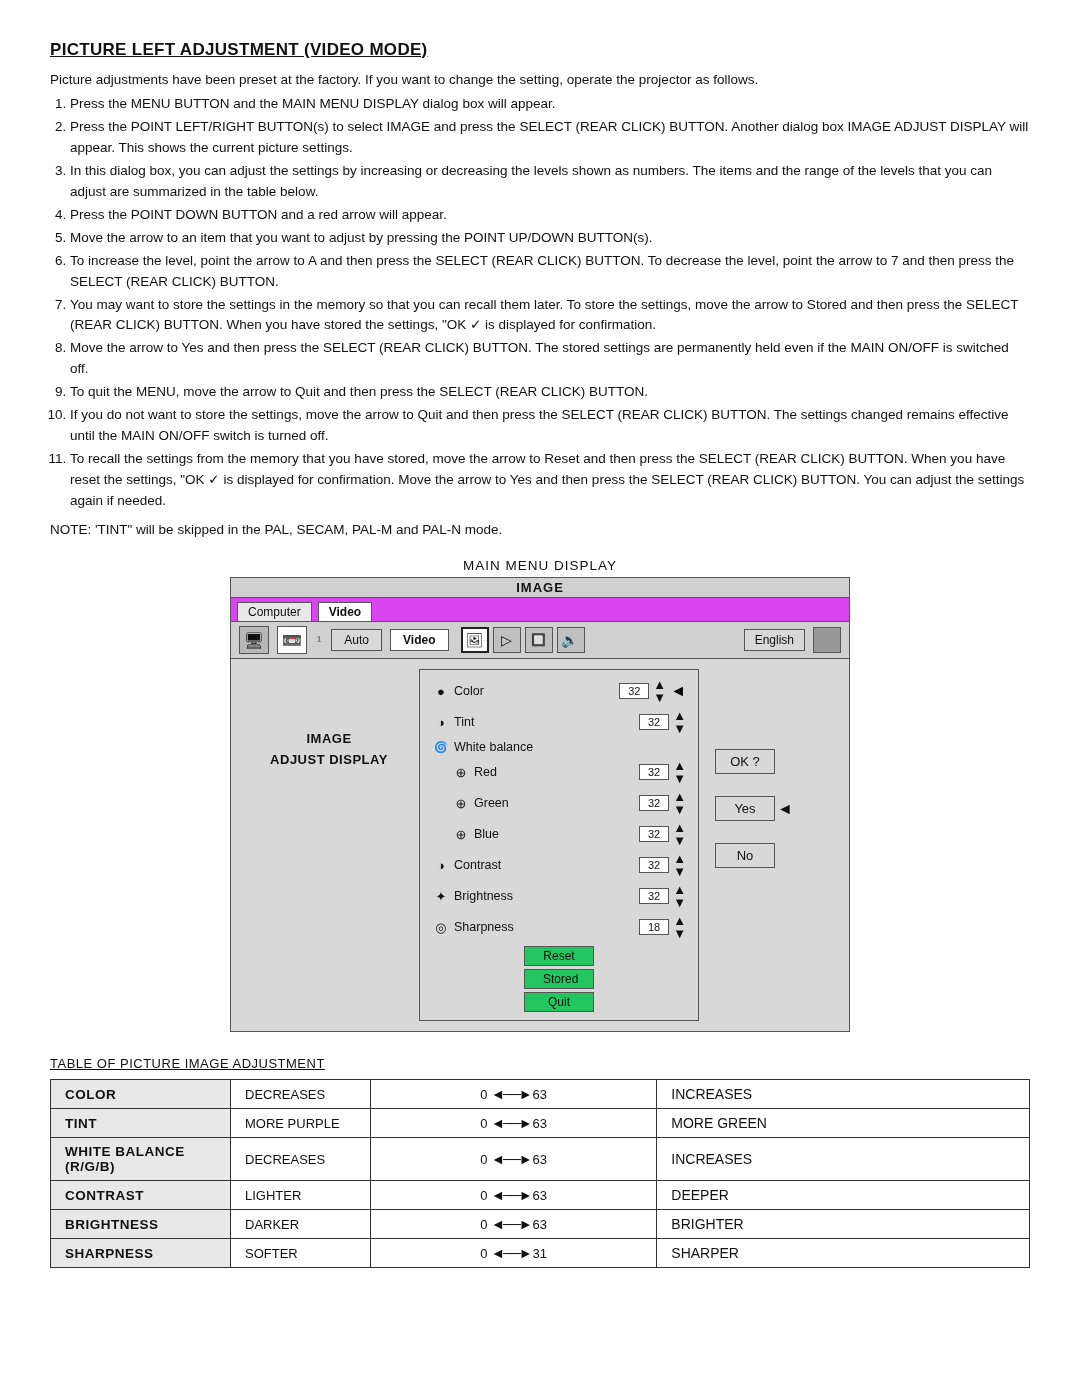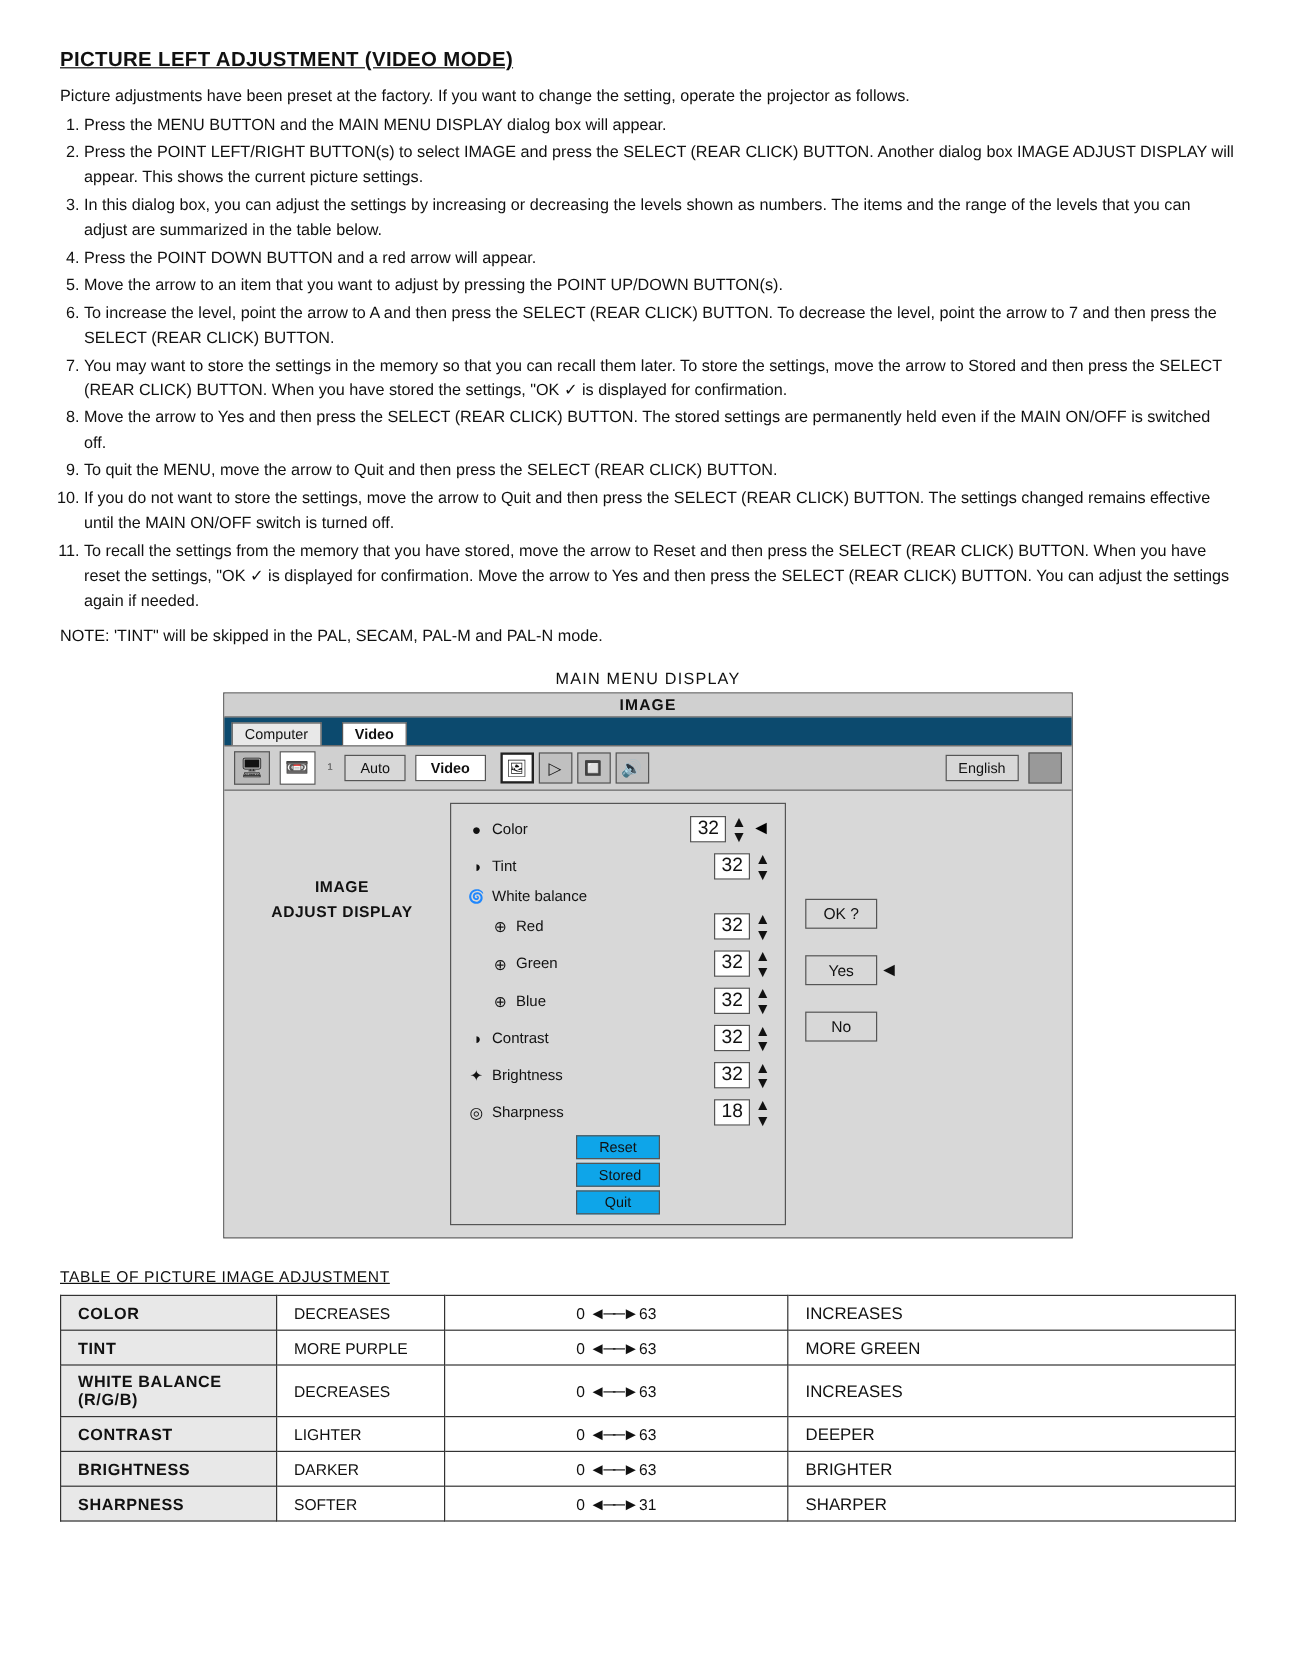--- a/index.html
+++ b/index.html
@@ -47,30 +47,30 @@
       font-size: 13.5px;
       font-weight: normal;
       text-align: center;
       margin-bottom: 4px;
       letter-spacing: 1px;
     }
 
     .main-menu-outer {
       border: 1.5px solid #555;
       background: #d8d8d8;
-      width: 708px;
+      width: 620px;
       padding: 0;
       position: relative;
     }
     .menu-top-bar {
-      background: #0c4a6e;
+      background: #d946ef;
       display: flex;
       align-items: center;
       padding: 4px 6px 0 6px;
-      gap: 17px;
+      gap: 6px;
     }
     .tab-computer {
       background: #e8e8e8;
       border: 1.5px solid #555;
       border-bottom: none;
       padding: 2px 10px;
       font-size: 12px;
       cursor: pointer;
     }
     .tab-video {
@@ -164,21 +164,21 @@
     }
     .adjust-label {
       flex: 1;
       font-size: 12.5px;
     }
     .adjust-value {
       background: #fff;
       border: 1px solid #555;
       width: 30px;
       text-align: center;
-      font-size: 16px;
+      font-size: 11px;
       padding: 1px 2px;
     }
     .adjust-arrows {
       font-size: 13px;
       display: flex;
       flex-direction: column;
       align-items: center;
       line-height: 1;
       gap: 0;
     }
@@ -186,21 +186,21 @@
       margin-left: 20px;
     }
     .panel-buttons {
       display: flex;
       flex-direction: column;
       align-items: center;
       gap: 3px;
       margin-top: 6px;
     }
     .panel-btn {
-      background: #0ea5e9;
+      background: #22c55e;
       border: 1.5px solid #555;
       padding: 2px 18px;
       font-size: 12px;
       cursor: pointer;
       width: 70px;
       text-align: center;
     }
 
     .ok-panel {
       margin-left: 16px;

